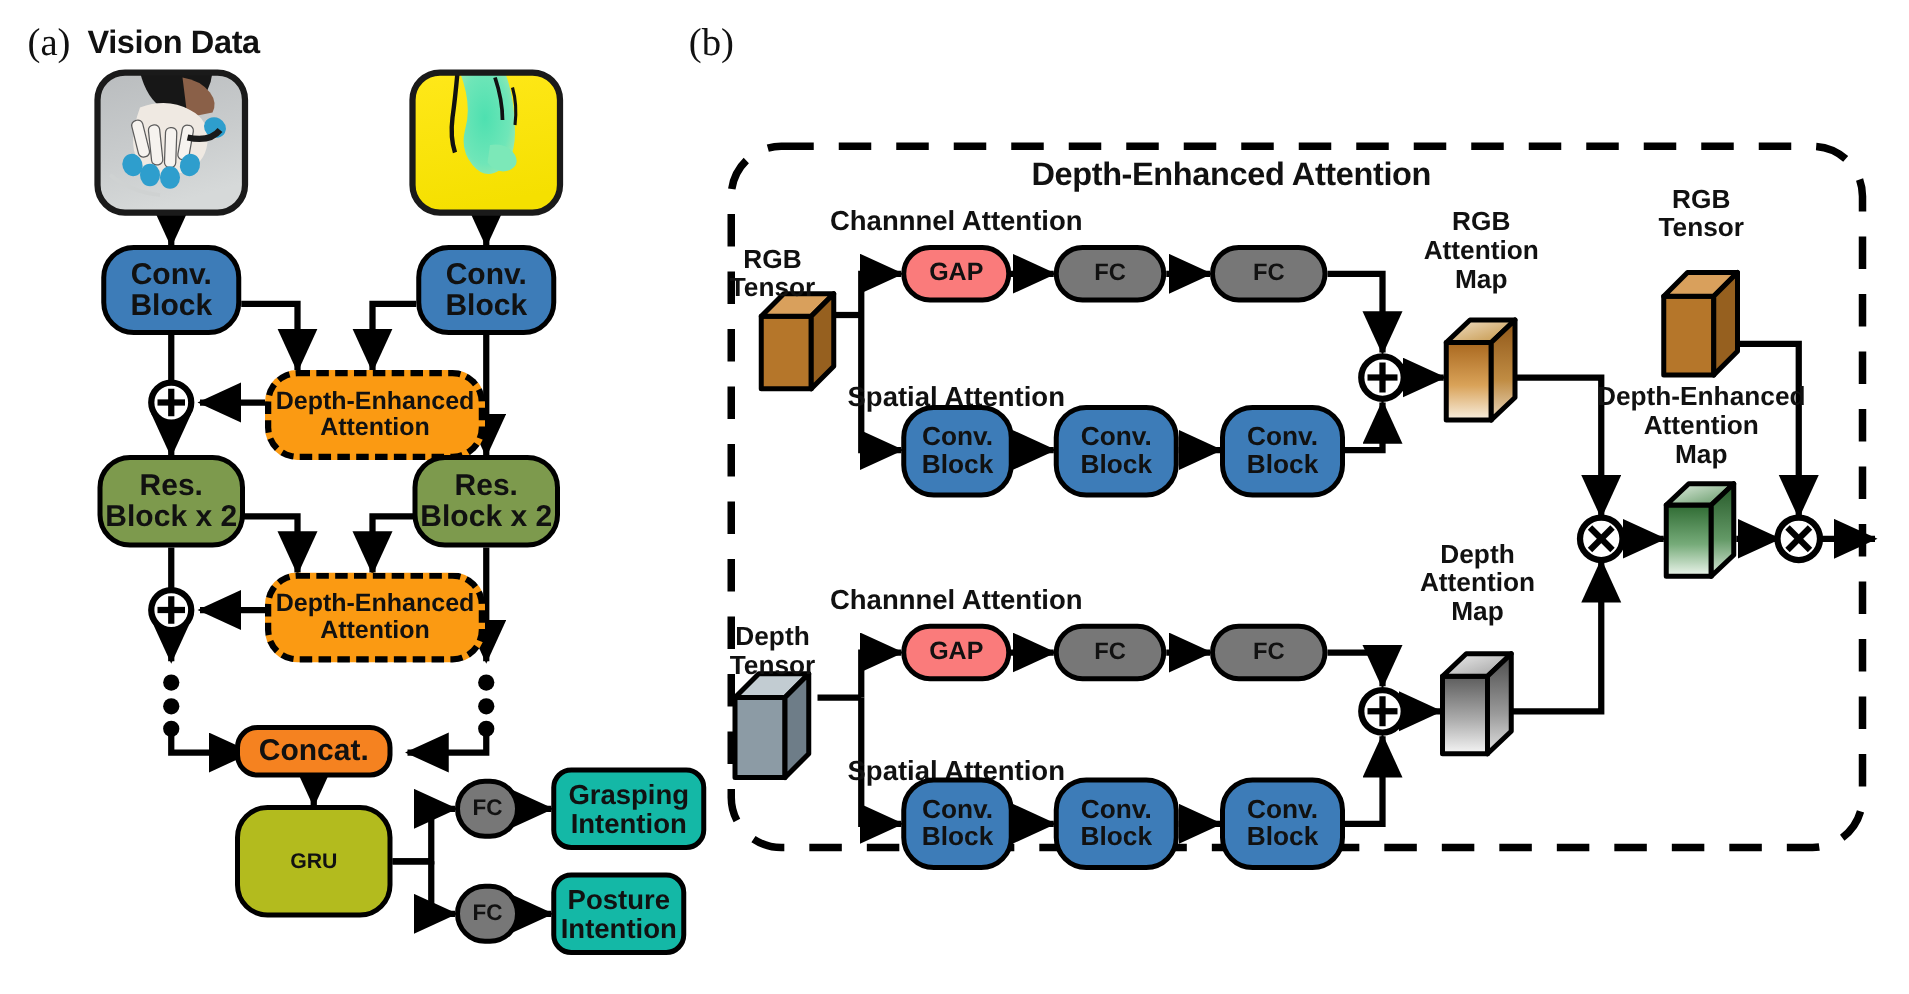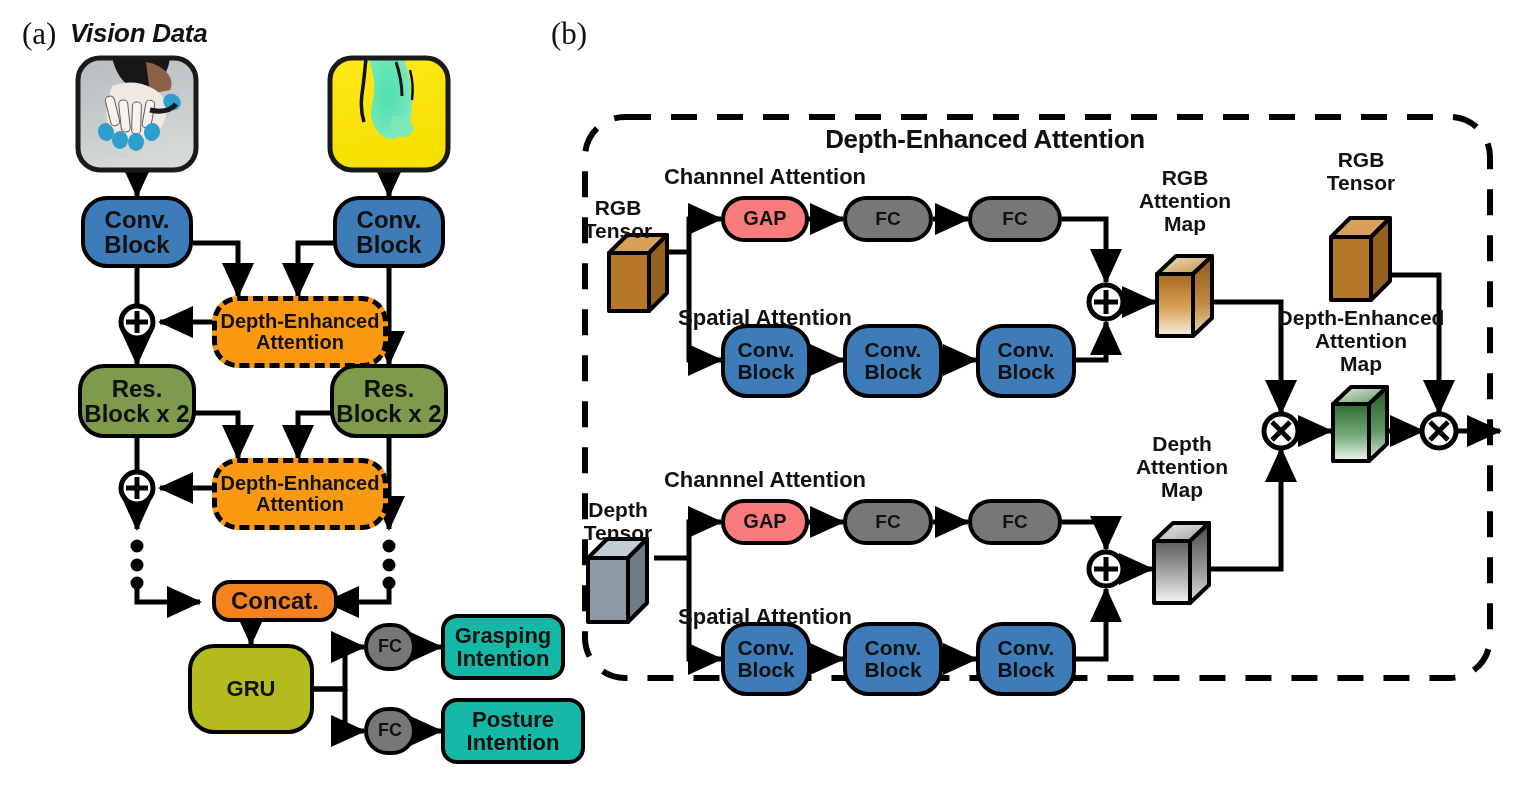--- a/index.html
+++ b/index.html
@@ -302,21 +302,21 @@
       <rect x="330" y="58" width="118" height="112" fill="url(#gDepthYellow)"></rect>
       <path d="M368 58 q10 26 4 46 q-4 16 6 28 q10 12 22 4 q12 -8 12 -30 q0 -28 -8 -48 z" fill="url(#gDepthTeal)"></path>
       <path d="M392 116 q14 -2 20 8 q4 8 -4 12 q-10 4 -18 -6 z" fill="#7ce8b8"></path>
       <path d="M366 58 q-2 22 -4 36 q-2 16 2 28" stroke="#111" stroke-width="3.5" fill="none"></path>
       <path d="M396 62 q6 18 6 34" stroke="#111" stroke-width="3" fill="none"></path>
       <path d="M410 70 q4 14 2 30" stroke="#111" stroke-width="2.5" fill="none"></path>
     </g>
   </svg>
 
   <div class="panel-label" style="left:22px;top:16px;">(a)</div>
-  <div class="panel-title" style="left:70px;top:18px;font-style:italic;">Vision Data</div>
+  <div class="panel-title" style="left:70px;top:18px;">Vision Data</div>
 
   <div class="thumb" style="left:78px;top:58px;width:118px;height:112px;border:none;"></div>
   <div class="thumb" style="left:330px;top:58px;width:118px;height:112px;border:none;"></div>
   <svg style="position:absolute;left:74px;top:54px;width:126px;height:120px;">
     <rect x="4" y="4" width="118" height="112" rx="22" fill="none" stroke="#1a1a1a" stroke-width="5"></rect>
   </svg>
   <svg style="position:absolute;left:326px;top:54px;width:126px;height:120px;">
     <rect x="4" y="4" width="118" height="112" rx="22" fill="none" stroke="#1a1a1a" stroke-width="5"></rect>
   </svg>
 
@@ -343,40 +343,40 @@
   <div class="node green" style="left:330px;top:364px;width:118px;height:74px;border-radius:26px;font-size:24px;">
     <span style="white-space:pre-line;">Res.
 Block x 2</span>
   </div>
 
   <div class="node orange dashed" style="left:212px;top:458px;width:176px;height:72px;border-radius:26px;font-size:20px;">
     <span style="white-space:pre-line;">Depth-Enhanced
 Attention</span>
   </div>
 
-  <div class="node orange2" style="left:212px;top:580px;width:126px;height:42px;border-radius:18px;font-size:24px;text-align:right;">
+  <div class="node orange2" style="left:188px;top:580px;width:126px;height:42px;border-radius:18px;font-size:24px;text-align:right;">
     <span>Concat.</span>
   </div>
 
-  <div class="node olive" style="left:188px;top:644px;width:126px;height:90px;border-radius:26px;font-size:22px;">
+  <div class="node olive" style="left:188px;top:644px;width:126px;height:90px;border-radius:26px;font-size:17px;">
     <span>GRU</span>
   </div>
 
   <div class="node gray" style="left:364px;top:623px;width:52px;height:48px;border-radius:24px;font-size:18px;color:#111;">
     <span>FC</span>
   </div>
   <div class="node gray" style="left:364px;top:707px;width:52px;height:48px;border-radius:24px;font-size:18px;color:#111;">
     <span>FC</span>
   </div>
 
   <div class="node white" style="left:441px;top:614px;width:124px;height:66px;border-radius:16px;font-size:22px;">
     <span style="white-space:pre-line;">Grasping
 Intention</span>
   </div>
-  <div class="node white" style="left:441px;top:698px;width:144px;height:66px;border-radius:16px;font-size:22px;">
+  <div class="node white" style="left:441px;top:698px;width:108px;height:66px;border-radius:16px;font-size:22px;">
     <span style="white-space:pre-line;">Posture
 Intention</span>
   </div>
 
   <div class="panel-label" style="left:551px;top:16px;">(b)</div>
 
   <div class="panel-title" style="left:985px;top:124px;transform:translateX(-50%);white-space:nowrap;">Depth-Enhanced Attention</div>
 
   <div class="tensor-cap" style="left:573px;top:196px;width:90px;white-space:pre-line;">RGB
 Tensor</div>

